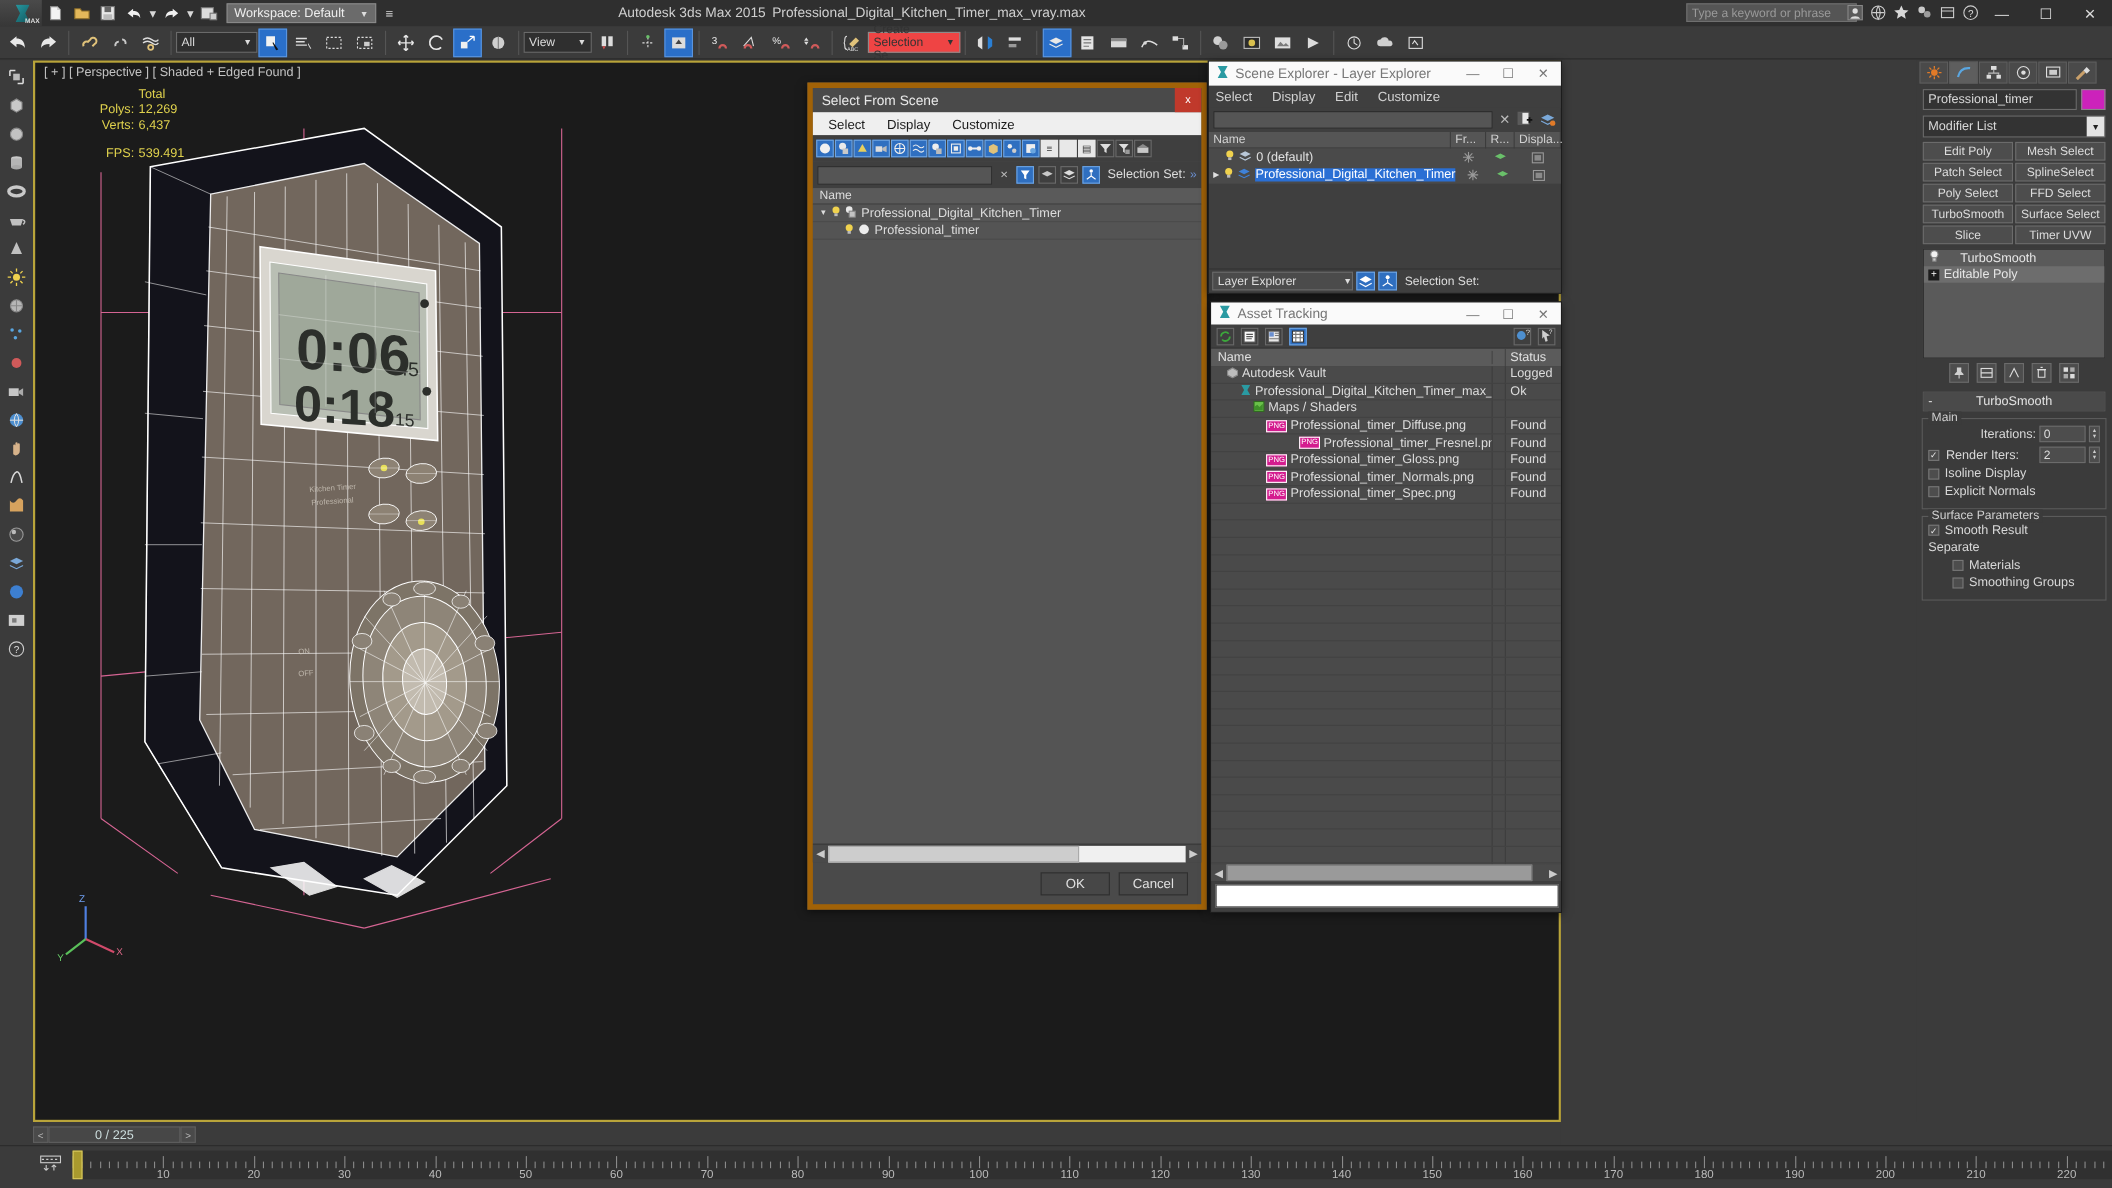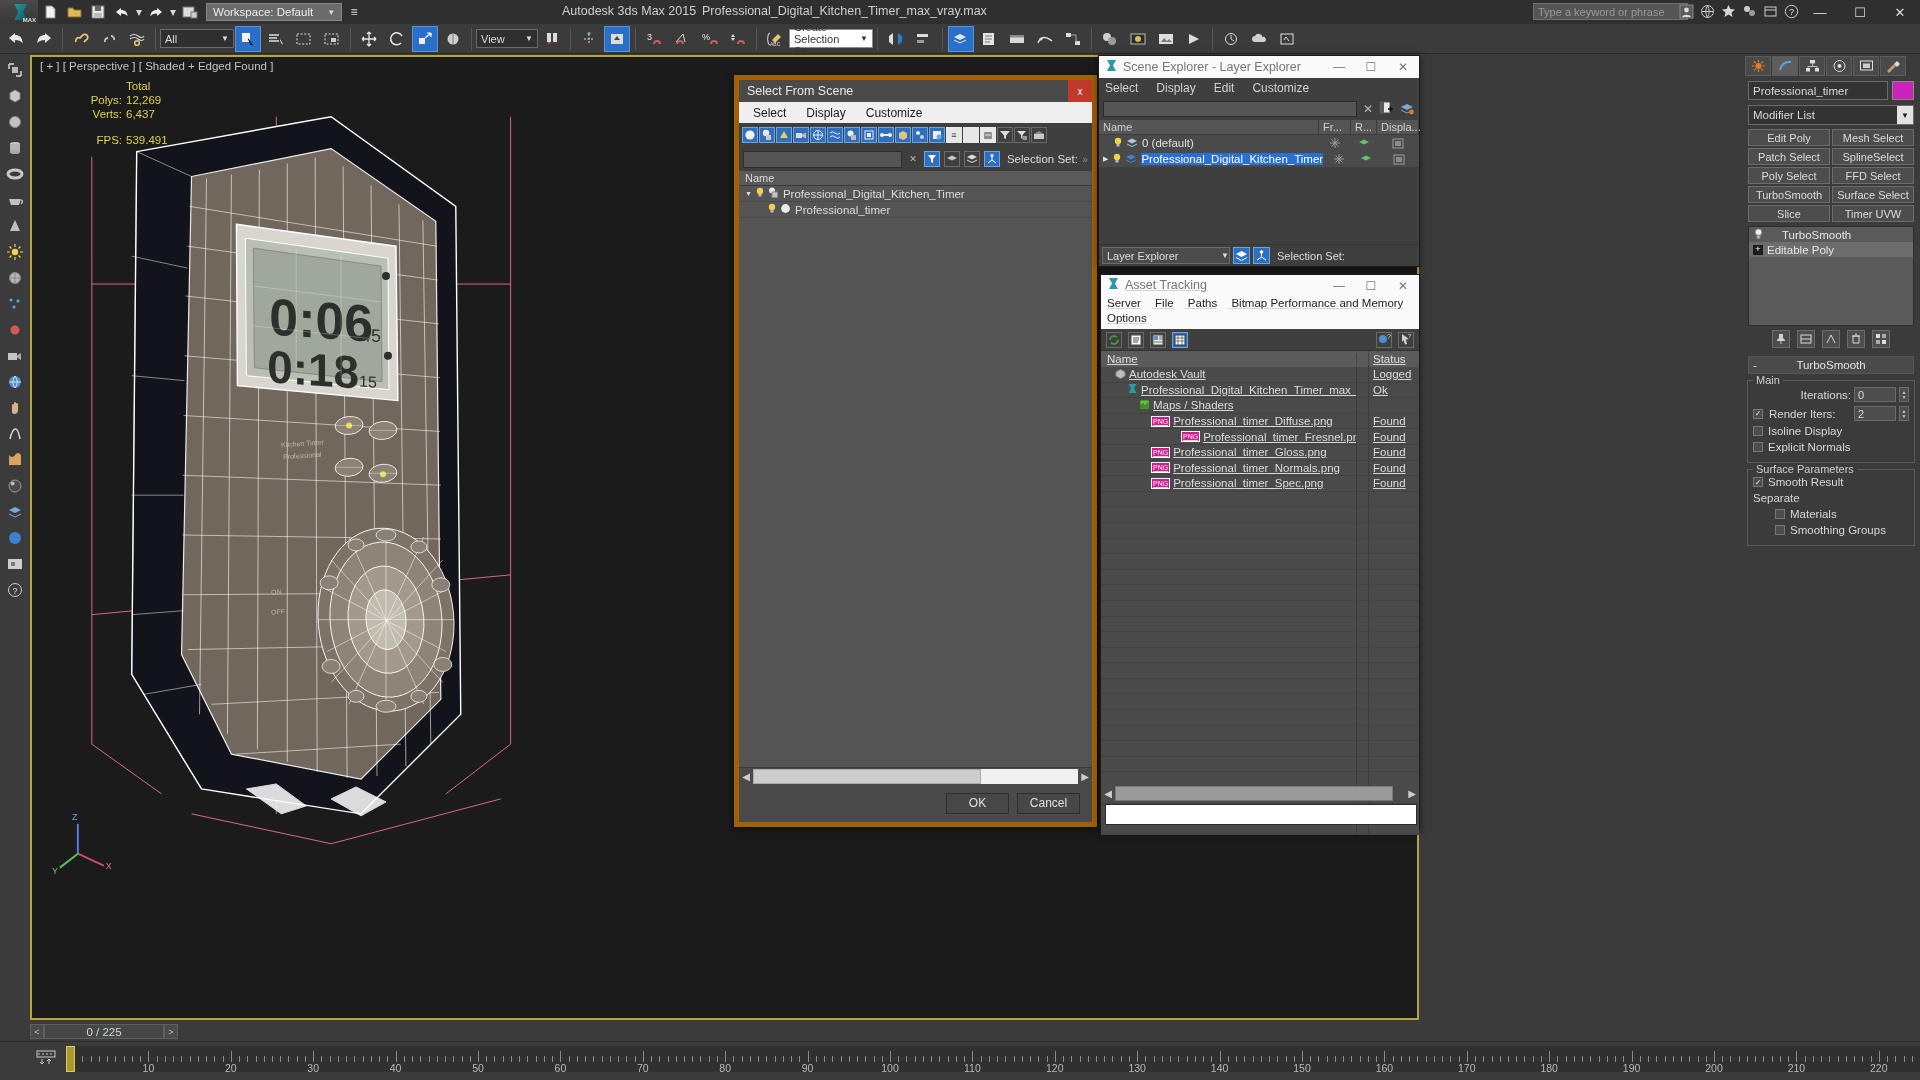--- a/index.html
+++ b/index.html
@@ -120,21 +120,21 @@
      color:#e0e0e0; }
   .scx-row.sel .nm { background:#2a6fd4; color:#fff; }
   .scx-bottom { position:absolute; left:0; bottom:0; width:100%; height:22px;
      background:#3f3f3f; display:flex; align-items:center; gap:3px; padding:0 3px;
      border-top:1px solid #333;}
   .scx-combo { width:128px; height:17px; background:#4b4b4b; border:1px solid #6a6a6a;
      color:#ddd; font-size:11px; display:flex; align-items:center; padding-left:4px;}
 
   
   .ast { position:absolute; left:1100px; top:274px; width:320px; height:556px;
-     background:#3f3f3f; border:1px solid #1c1c1c; box-shadow:0 2px 8px rgba(0,0,0,.5);text-decoration:underline;}
+     background:#3f3f3f; border:1px solid #1c1c1c; box-shadow:0 2px 8px rgba(0,0,0,.5);}
   .ast-title { height:20px; background:#fafafa; display:flex; align-items:center;
      padding-left:6px; color:#777; font-size:12.5px; position:relative;}
   .ast-menu { background:#fafafa; color:#222; font-size:11.5px; padding:1px 0 3px 6px;
      line-height:15px; }
   .ast-menu span { margin-right:11px; }
   .ast-tools { height:22px; background:#3f3f3f; display:flex; align-items:center;
      gap:6px; padding:0 5px; border-bottom:1px solid #333;}
   .ast-col { height:16px; background:#5b5b5b; display:flex; color:#e0e0e0; font-size:11.5px;
      align-items:center; }
   .ast-col .c1 { flex:1; padding-left:6px; border-right:1px solid #444;}
@@ -457,21 +457,21 @@
         </svg>
       </div>
     <div class="mtsep"></div>
     <div class="mt">
       <svg width="20" height="16" viewBox="0 0 20 16">
           <path d="M5 2q-2 0-2 3t-1 3q1 0 1 3t2 3" fill="none" stroke="#ddd"></path>
           <path d="M13 3l3 3-6 6-3-3z" fill="#e0c27a"></path>
           <text x="5" y="15" font-size="5" fill="#ddd" font-family="Liberation Sans">ABC</text>
         </svg>
       </div>
-    <div class="mcombo" style="width:84px; background:#ffffff; color:#333; border-color:#8b8b8b">
+    <div class="mcombo" style="width:84px; background:#ef4444; color:#333; border-color:#8b8b8b">
       <span>Create Selection Se</span>
       <span class="car">▼</span>
     </div>
     <div class="mtsep"></div>
     <div class="mt">
       <svg width="18" height="16" viewBox="0 0 18 16">
           <path d="M6 2v12L2 11V5z" fill="#dedede"></path>
           <path d="M11 2v12l4-3V5z" fill="#2a7fd4"></path>
         </svg>
       </div>
@@ -1147,27 +1147,20 @@
       <span style="margin-right:5px">
         <svg width="13" height="13" viewBox="0 0 13 13">
             <path d="M2 1h9L8 6.5l3 5.5H2l3-5.5z" fill="#2a9aa2"></path>
           </svg></span>
       <span>Asset Tracking</span>
       <div class="win-min">
         <div>—</div>
         <div>☐</div>
         <div>✕</div>
       </div>
-    </div>
-    <div class="ast-menu">
-      <span>Server</span>
-      <span>File</span>
-      <span>Paths</span>
-      <span>Bitmap Performance and Memory</span>
-      <span>Options</span>
     </div>
     <div class="ast-tools">
       <div class="sq p">
         <svg width="12" height="12" viewBox="0 0 12 12">
             <path d="M2 6a4 4 0 017-2.6M10 6a4 4 0 01-7 2.6" fill="none" stroke="#3ca83c" stroke-width="1.6"></path>
           </svg>
         </div>
       <div class="sq p">
         <svg width="12" height="12" viewBox="0 0 12 12">
             <rect x="1" y="1" width="10" height="10" fill="#fafafa" stroke="#555"></rect>

